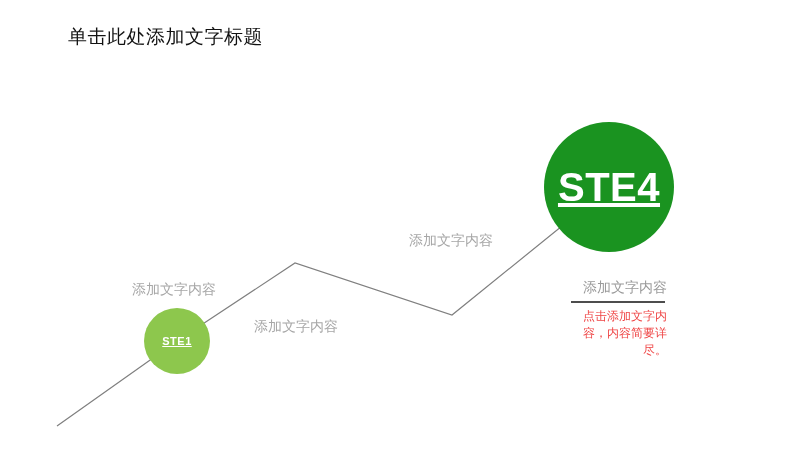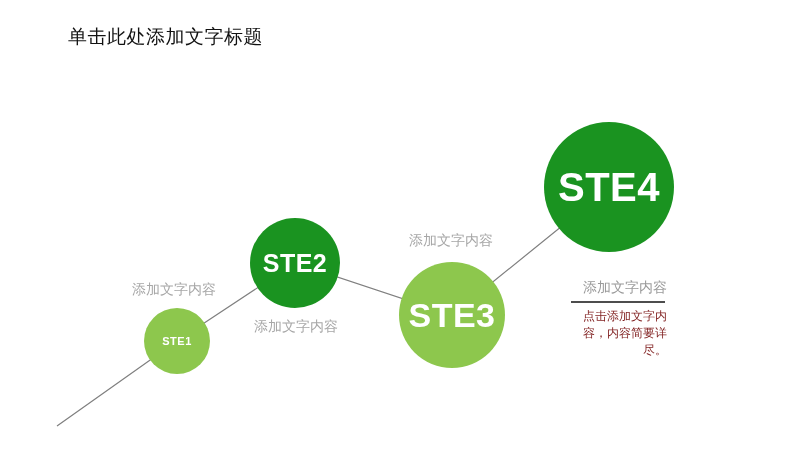--- a/index.html
+++ b/index.html
@@ -42,20 +42,21 @@
   .step-circle {
     position: absolute;
     border-radius: 50%;
     display: flex;
     align-items: center;
     justify-content: center;
     color: #ffffff;
     font-weight: 600;
     z-index: 2;
     letter-spacing: 0.5px;
+    text-decoration: underline;
   }
   .step-1 { left: 144px; top: 308px; width: 66px;  height: 66px;  font-size: 11px; }
   .step-2 { left: 250px; top: 218px; width: 90px;  height: 90px;  font-size: 25px; }
   .step-3 { left: 399px; top: 262px; width: 106px; height: 106px; font-size: 34px; }
   .step-4 { left: 544px; top: 122px; width: 130px; height: 130px; font-size: 40px; }
   .step-caption {
     position: absolute;
     font-size: 14px;
     color: #a7a7a7;
     z-index: 3;
@@ -81,39 +82,37 @@
     margin-top: 4px;
     width: 94px;
     height: 0;
     border-top: 2px solid #4d4d4d;
   }
   .detail-body {
     margin-top: 5px;
     padding-left: 6px;
     font-size: 12px;
     line-height: 1.4;
-    color: #7f1d1d;
+    color: #ef4444;
   }
 </style>
 </head>
 <body>
 
 <div class="slide">
 
   <div class="slide-title">单击此处添加文字标题</div>
 
   <svg class="connector-svg" viewBox="0 0 800 450" xmlns="http://www.w3.org/2000/svg">
     <polyline points="57,426 177,341 295,263 452,315 609,188" stroke="#7f7f7f"></polyline>
   </svg>
 
   <div class="step-circle step-1" style="background-color: rgb(141, 199, 77);">STE1</div>
 
-  <div class="step-circle step-2" style="background-color: rgb(26, 147, 32);">STE2</div>
 
-  <div class="step-circle step-3" style="background-color: rgb(141, 199, 77);">STE3</div>
 
   <div class="step-circle step-4" style="background-color: rgb(26, 147, 32);">STE4</div>
 
   <div class="step-caption caption-1">添加文字内容</div>
 
   <div class="step-caption caption-2">添加文字内容</div>
 
   <div class="step-caption caption-3">添加文字内容</div>
 
   <div class="detail-panel">

